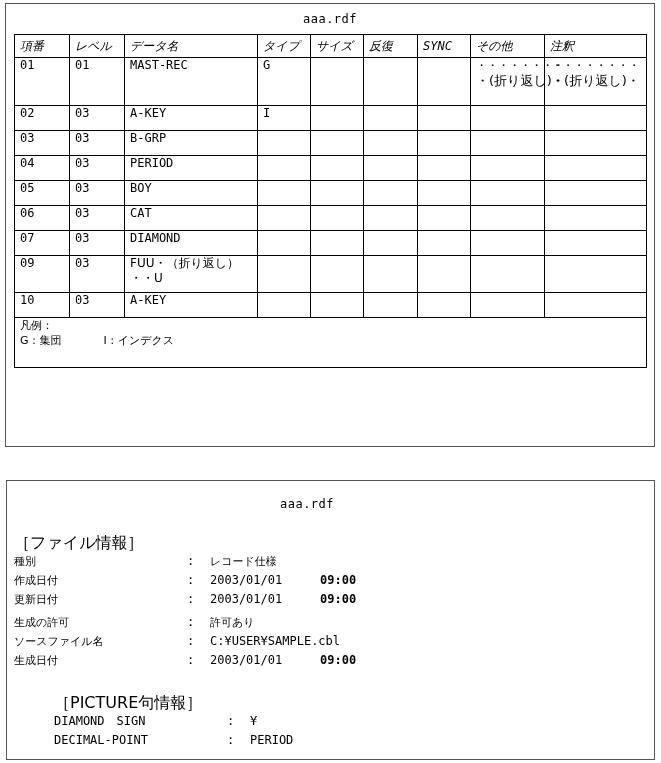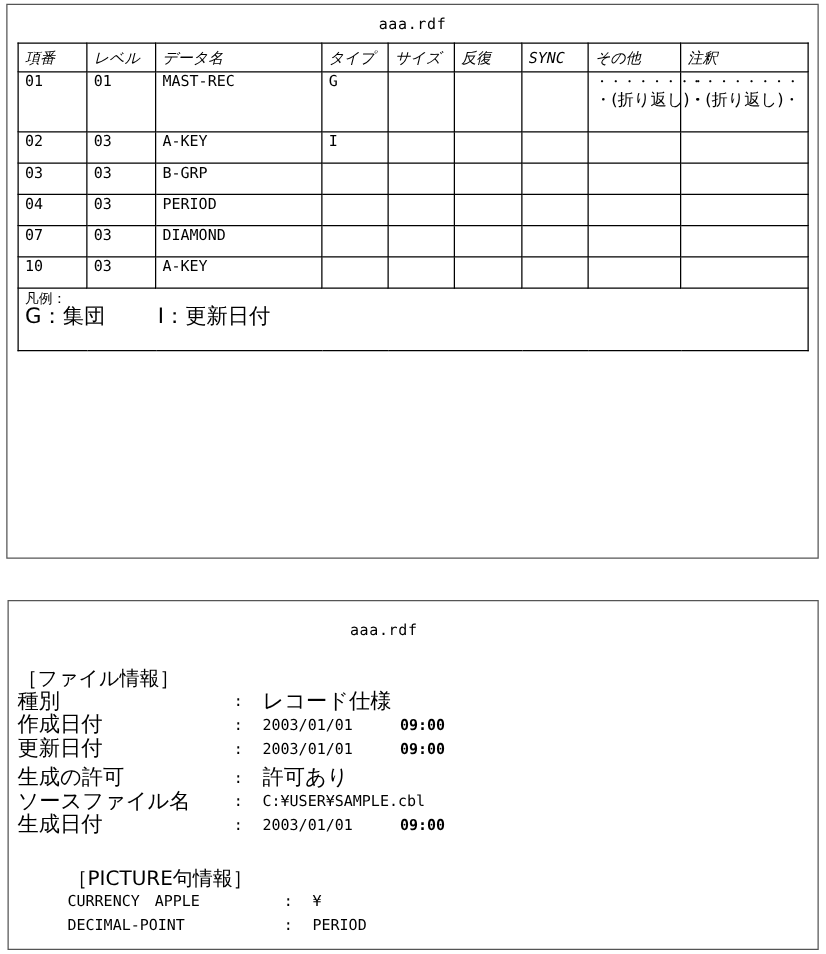--- a/index.html
+++ b/index.html
@@ -76,21 +76,21 @@
   td.body-cell { height: 25px; padding-top: 5px; }
   td.tall      { height: 48px; padding-top: 5px; }
   td.tall2     { height: 37px; padding-top: 5px; }
 
   .mono {
     font-family: "DejaVu Sans Mono", "Liberation Mono", monospace;
     font-size: 12px;
   }
   .jp {
     font-family: "DejaVu Sans", "Liberation Sans", sans-serif;
-    font-size: 17px;
+    font-size: 11px;
   }
   .wrapcell { white-space: pre-line; }
   .dots {
     text-align: center;
     font-size: 11px;
     letter-spacing: 0px;
     line-height: 15px;
     white-space: nowrap;
   }
   .dots-line2 {
@@ -235,52 +235,86 @@
         <td class="mono body-cell">03</td>
         <td class="mono body-cell">PERIOD</td>
         <td class="mono body-cell"></td>
         <td class="mono body-cell"></td>
         <td class="mono body-cell"></td>
         <td class="mono body-cell"></td>
         <td class="mono body-cell"></td>
         <td class="mono body-cell"></td>
       </tr>
 
-
+      <tr>
+        <td class="mono body-cell">05</td>
+        <td class="mono body-cell">03</td>
+        <td class="mono body-cell">BOY</td>
+        <td class="mono body-cell"></td>
+        <td class="mono body-cell"></td>
+        <td class="mono body-cell"></td>
+        <td class="mono body-cell"></td>
+        <td class="mono body-cell"></td>
+        <td class="mono body-cell"></td>
+      </tr>
+
+      <tr>
+        <td class="mono body-cell">06</td>
+        <td class="mono body-cell">03</td>
+        <td class="mono body-cell">CAT</td>
+        <td class="mono body-cell"></td>
+        <td class="mono body-cell"></td>
+        <td class="mono body-cell"></td>
+        <td class="mono body-cell"></td>
+        <td class="mono body-cell"></td>
+        <td class="mono body-cell"></td>
+      </tr>
 
       <tr>
         <td class="mono body-cell">07</td>
         <td class="mono body-cell">03</td>
         <td class="mono body-cell">DIAMOND</td>
         <td class="mono body-cell"></td>
         <td class="mono body-cell"></td>
         <td class="mono body-cell"></td>
         <td class="mono body-cell"></td>
         <td class="mono body-cell"></td>
         <td class="mono body-cell"></td>
       </tr>
 
 
+      <tr>
+        <td class="mono tall2">09</td>
+        <td class="mono tall2">03</td>
+        <td class="jp tall2 wrapcell">FUU・（折り返し）
+・・U</td>
+        <td class="mono tall2"></td>
+        <td class="mono tall2"></td>
+        <td class="mono tall2"></td>
+        <td class="mono tall2"></td>
+        <td class="mono tall2"></td>
+        <td class="mono tall2"></td>
+      </tr>
 
       <tr>
         <td class="mono body-cell">10</td>
         <td class="mono body-cell">03</td>
         <td class="mono body-cell">A-KEY</td>
         <td class="mono body-cell"></td>
         <td class="mono body-cell"></td>
         <td class="mono body-cell"></td>
         <td class="mono body-cell"></td>
         <td class="mono body-cell"></td>
         <td class="mono body-cell"></td>
       </tr>
 
       <tr>
         <td class="legend" colspan="9">
           <div class="legend-l1 jp">凡例：</div>
-          <div class="legend-l2"><span class="jp">G：集団</span><span class="legend-gap"></span><span class="jp">I：更新日付</span></div>
+          <div class="legend-l2"><span class="jp">G：集団</span><span class="legend-gap"></span><span class="jp">I：インデクス</span></div>
         </td>
       </tr>
 
     </tbody>
   </table>
 </div>
 
 <div id="panel-info">
 
   <div id="info-title">aaa.rdf</div>
@@ -331,21 +365,21 @@
       <span class="info-colon mono">:</span>
       <span class="info-value mono">2003/01/01</span>
       <span class="info-time mono">09:00</span>
     </div>
   </div>
 
   <div class="info-block" id="block-pic">
     <div class="sect-head jp">［PICTURE句情報］</div>
 
     <div class="info-row">
-      <span class="info-label mono">CURRENCY　APPLE</span>
+      <span class="info-label mono">DIAMOND　SIGN</span>
       <span class="info-colon mono">:</span>
       <span class="info-value mono">¥</span>
       <span class="info-time mono"></span>
     </div>
 
     <div class="info-row">
       <span class="info-label mono">DECIMAL-POINT</span>
       <span class="info-colon mono">:</span>
       <span class="info-value mono">PERIOD</span>
       <span class="info-time mono"></span>

